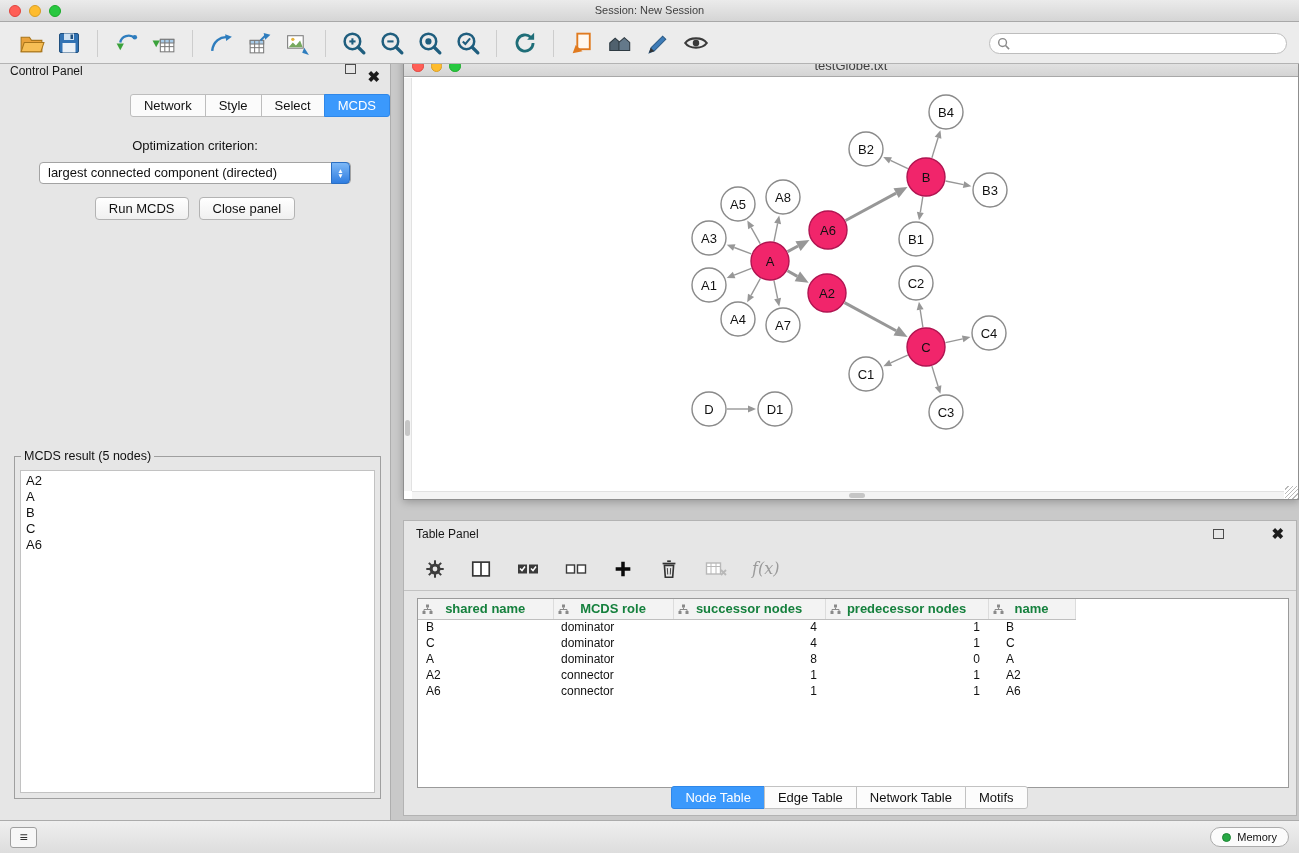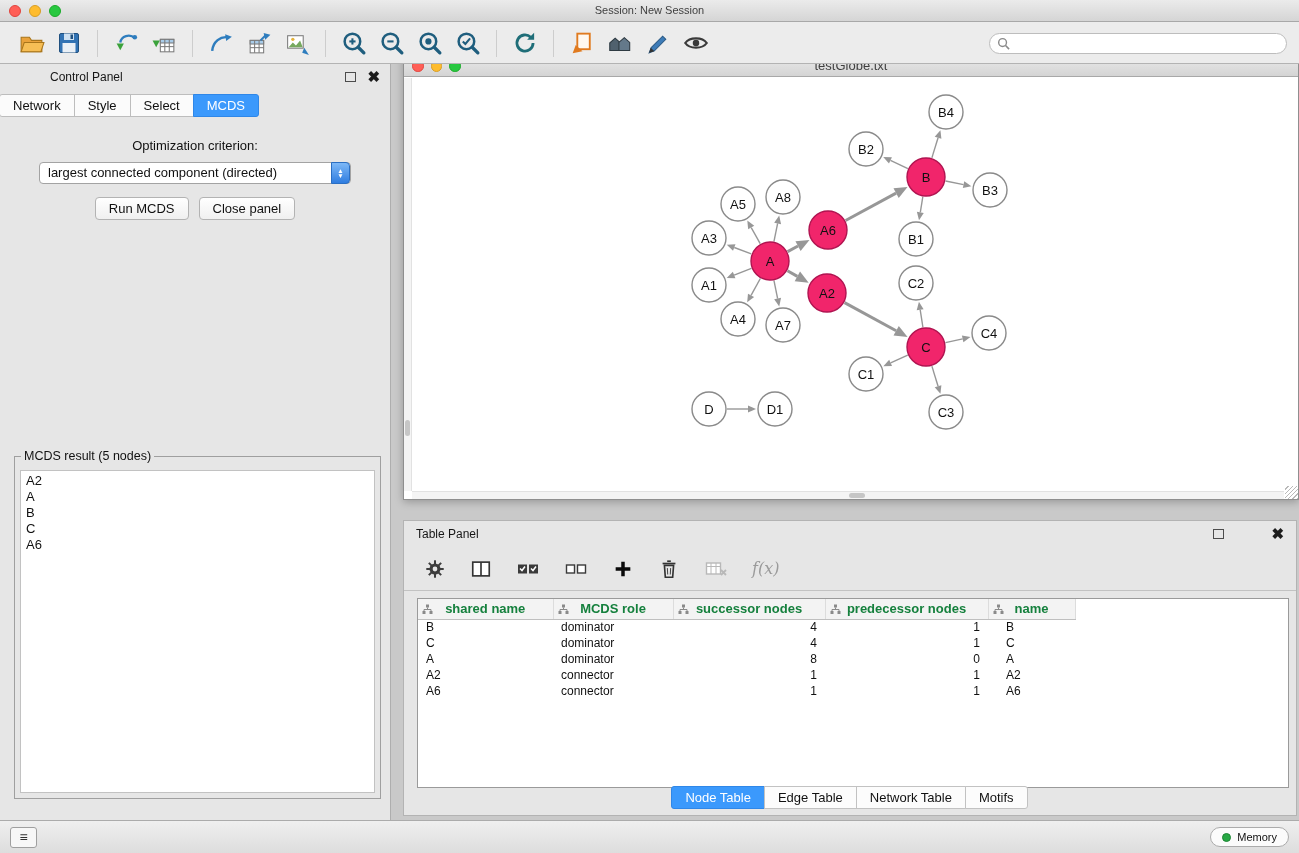--- a/index.html
+++ b/index.html
@@ -21,25 +21,25 @@
   .tbtn{width:34px;height:34px;border:none;background:transparent;display:flex;align-items:center;justify-content:center;margin:0 2px;}
   .sep{width:1px;height:27px;background:#cdcdcd;margin:0 9px;}
   .search-box{margin-left:auto;width:298px;height:21px;border:1px solid #bdbdbd;border-radius:11px;background:#fff;display:flex;align-items:center;padding:0 7px;gap:4px;}
   .search-box input{border:none;outline:none;flex:1;font-size:12px;font-family:inherit;background:transparent;color:#333;}
 
   
   .work-bg{position:absolute;left:391px;top:64px;right:0;bottom:33px;background:#c9c9c9;}
 
   
   .control-panel{position:absolute;left:0;top:64px;width:391px;bottom:33px;background:#e6e6e6;border-right:1px solid #aeaeae;z-index:5;}
-  .panel-head{height:26px;display:flex;align-items:center;padding:0 10px;font-size:12px;color:#161616;margin-left:40px;}
+  .panel-head{height:26px;display:flex;padding:0 10px;font-size:12px;color:#161616;}
   .panel-head .spacer{flex:1;}
   .float-btn{width:11px;height:10px;border:1.5px solid #4c4c4c;background:transparent;margin-right:11px;padding:0;}
   .xclose-btn{font-size:15px;font-weight:bold;color:#1c1c1c;line-height:12px;background:none;border:none;font-family:inherit;}
-  .seg-tabs{display:flex;justify-content:flex-start;margin-top:4px;}
+  .seg-tabs{display:flex;justify-content:flex-end;margin-top:4px;}
   .seg{border:1px solid #bdbdbd;background:#fbfbfb;font-size:13px;padding:3px 13px;margin-left:-1px;color:#111;font-family:inherit;}
   .seg:first-child{border-radius:3px 0 0 3px;}
   .seg:last-child{border-radius:0 3px 3px 0;}
   .seg.active{background:#3b99fc;color:#fff;border-color:#2f87e8;}
   .opt-label{text-align:center;margin-top:21px;font-size:13px;color:#111;}
   .combo{position:relative;width:312px;height:22px;margin:9px auto 0;background:#fff;border:1px solid #a3a3a3;border-radius:4px;font-size:13px;line-height:20px;padding-left:8px;color:#111;}
   .combo .stepper{position:absolute;right:0;top:-1px;bottom:-1px;width:19px;background:linear-gradient(#7db8f7,#2f7de0);border:1px solid #2a6fc4;border-radius:0 4px 4px 0;display:flex;flex-direction:column;align-items:center;justify-content:center;color:#fff;font-size:6.5px;line-height:5.5px;}
   .btn-row{display:flex;justify-content:center;gap:10px;margin-top:13px;}
   .push-btn{font-size:13px;font-family:inherit;padding:3px 13px;background:linear-gradient(#ffffff,#f0f0f0);border:1px solid #b3b3b3;border-radius:4px;color:#111;}
   .result-group{position:absolute;left:14px;right:9px;top:392px;bottom:21px;border:1px solid #9f9f9f;}

